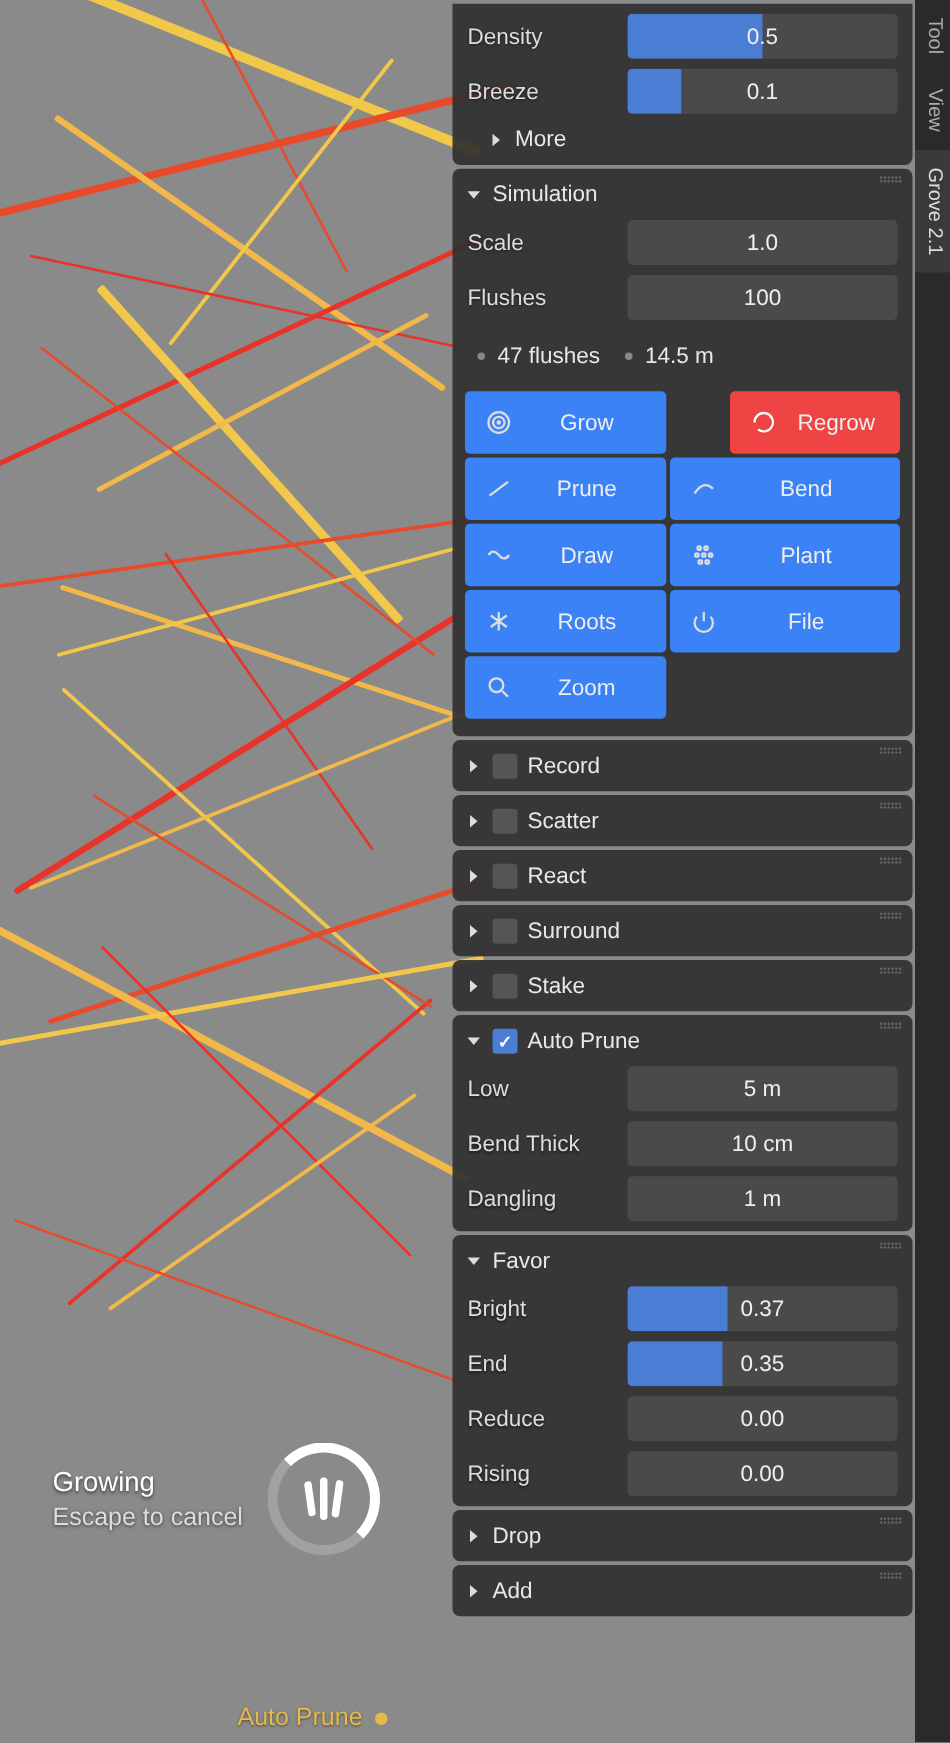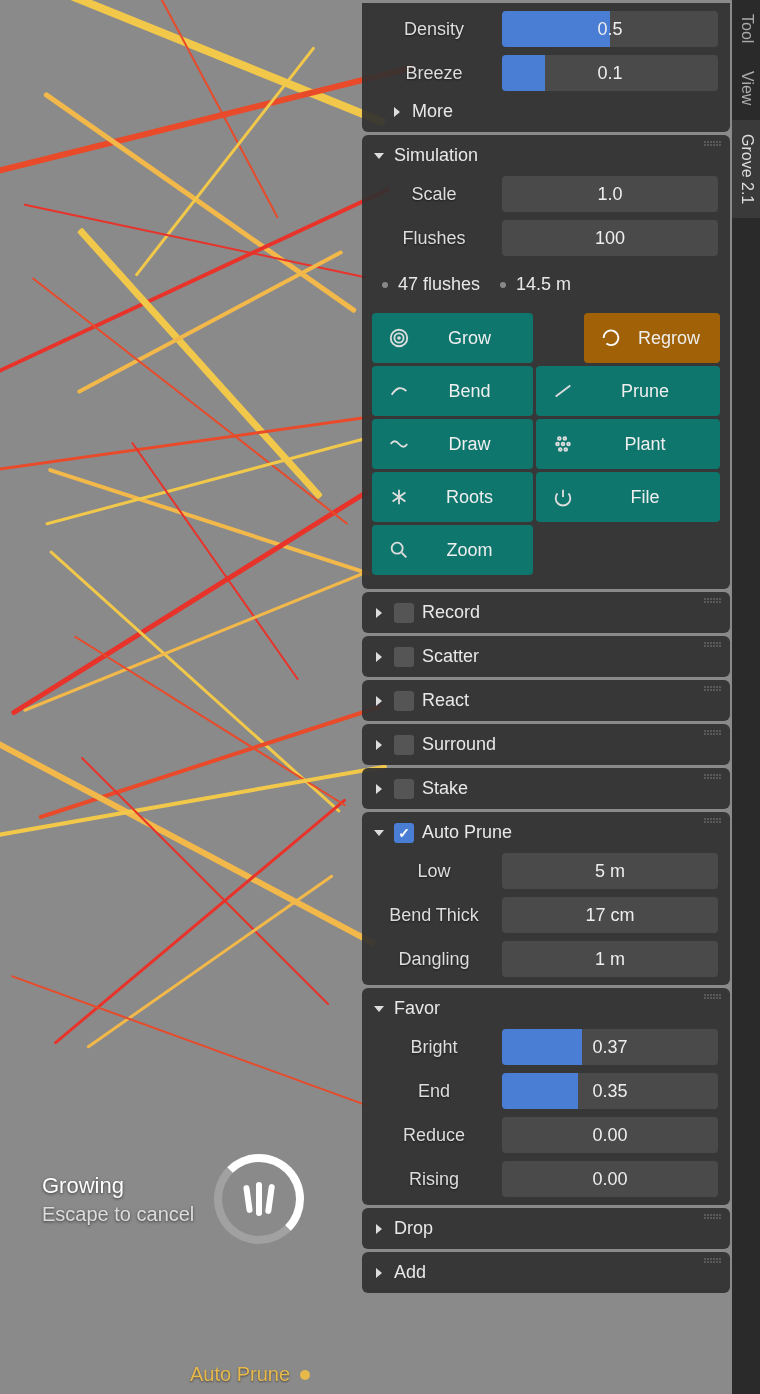--- a/index.html
+++ b/index.html
@@ -23,32 +23,32 @@
 .grip span { background: #666; border-radius: 1px; }
 
 .header { display: flex; align-items: center; padding: 6px 10px; cursor: pointer; gap: 8px; }
 .chevron { width: 14px; height: 14px; display: inline-flex; align-items: center; justify-content: center; }
 .chevron svg { width: 12px; height: 12px; fill: #ddd; }
 .checkbox { width: 20px; height: 20px; background: #555; border-radius: 3px; display: inline-flex; align-items: center; justify-content: center; }
 .checkbox.checked { background: #4a7dd4; }
 .checkbox.checked::after { content: "✓"; color: #fff; font-size: 14px; font-weight: bold; }
 
 .row { display: flex; align-items: center; padding: 4px 12px; gap: 8px; }
-.label { flex: 0 0 120px; text-align: center; color: #ddd; font-size: 18px; text-shadow: 0 1px 2px rgba(0,0,0,0.5); }
+.label { flex: 0 0 120px; text-align: left; color: #ddd; font-size: 18px; text-shadow: 0 1px 2px rgba(0,0,0,0.5); }
 .field { flex: 1; height: 36px; background: #4a4a4a; border-radius: 4px; position: relative; display: flex; align-items: center; justify-content: center; color: #eee; font-size: 18px; overflow: hidden; }
 .field .fill { position: absolute; left: 0; top: 0; bottom: 0; background: #4a7dd4; }
 .field .val { position: relative; z-index: 1; }
 
 .stats { display: flex; padding: 14px 20px; gap: 20px; font-size: 18px; }
 .stat { display: flex; align-items: center; gap: 10px; }
 .dot { width: 6px; height: 6px; background: #888; border-radius: 50%; }
 
 .button-grid { display: grid; grid-template-columns: 1fr 1fr; gap: 3px; padding: 4px 10px 10px; }
-.btn { height: 50px; background: #0f766e; border-radius: 4px; display: flex; align-items: center; gap: 14px; padding-left: 14px; cursor: pointer; color: #eee; font-size: 18px; }
-.btn.active { background: #a16207; margin-left: 48px; }
+.btn { height: 50px; background: #3b82f6; border-radius: 4px; display: flex; align-items: center; gap: 14px; padding-left: 14px; cursor: pointer; color: #eee; font-size: 18px; }
+.btn.active { background: #ef4444; margin-left: 48px; }
 .btn .icon { width: 26px; height: 26px; display: flex; align-items: center; justify-content: center; }
 .btn .icon svg { width: 22px; height: 22px; stroke: #ddd; fill: none; stroke-width: 2; }
 .btn.active .icon svg { stroke: #fff; }
 .btn .lbl { flex: 1; text-align: center; padding-right: 20px; }
 
 .status-overlay { position: absolute; left: 30px; bottom: 150px; display: flex; align-items: center; gap: 20px; }
 .status-text { text-align: left; margin-left: 12px; }
 .status-title { font-size: 22px; color: #fff; text-shadow: 0 1px 3px rgba(0,0,0,0.6); }
 .status-sub { font-size: 20px; color: #ddd; text-shadow: 0 1px 3px rgba(0,0,0,0.6); margin-top: 4px; }
 .spinner { width: 90px; height: 90px; position: relative; }
@@ -202,32 +202,32 @@
           <span class="icon">
             <svg viewBox="0 0 24 24">
               <path d="M4 12 a8 8 0 1 1 3 6" stroke="#fff"></path>
             </svg>
           </span>
           <span class="lbl">Regrow</span>
         </div>
       <div class="btn">
           <span class="icon">
             <svg viewBox="0 0 24 24">
+              <path d="M4 18 L20 6"></path>
+            </svg>
+          </span>
+          <span class="lbl">Prune</span>
+        </div>
+      <div class="btn">
+          <span class="icon">
+            <svg viewBox="0 0 24 24">
               <path d="M4 16 Q12 4 20 12"></path>
             </svg>
           </span>
           <span class="lbl">Bend</span>
-        </div>
-      <div class="btn">
-          <span class="icon">
-            <svg viewBox="0 0 24 24">
-              <path d="M4 18 L20 6"></path>
-            </svg>
-          </span>
-          <span class="lbl">Prune</span>
         </div>
       <div class="btn">
           <span class="icon">
             <svg viewBox="0 0 24 24">
               <path d="M3 12 Q7 6 12 12 T21 12"></path>
             </svg>
           </span>
           <span class="lbl">Draw</span>
         </div>
       <div class="btn">
@@ -428,21 +428,21 @@
     </div>
     <div class="row">
       <div class="label">Low</div>
       <div class="field">
           <span class="val">5 m</span>
         </div>
     </div>
     <div class="row">
       <div class="label">Bend Thick</div>
       <div class="field">
-          <span class="val">17 cm</span>
+          <span class="val">10 cm</span>
         </div>
     </div>
     <div class="row">
       <div class="label">Dangling</div>
       <div class="field">
           <span class="val">1 m</span>
         </div>
     </div>
   </div>
 

